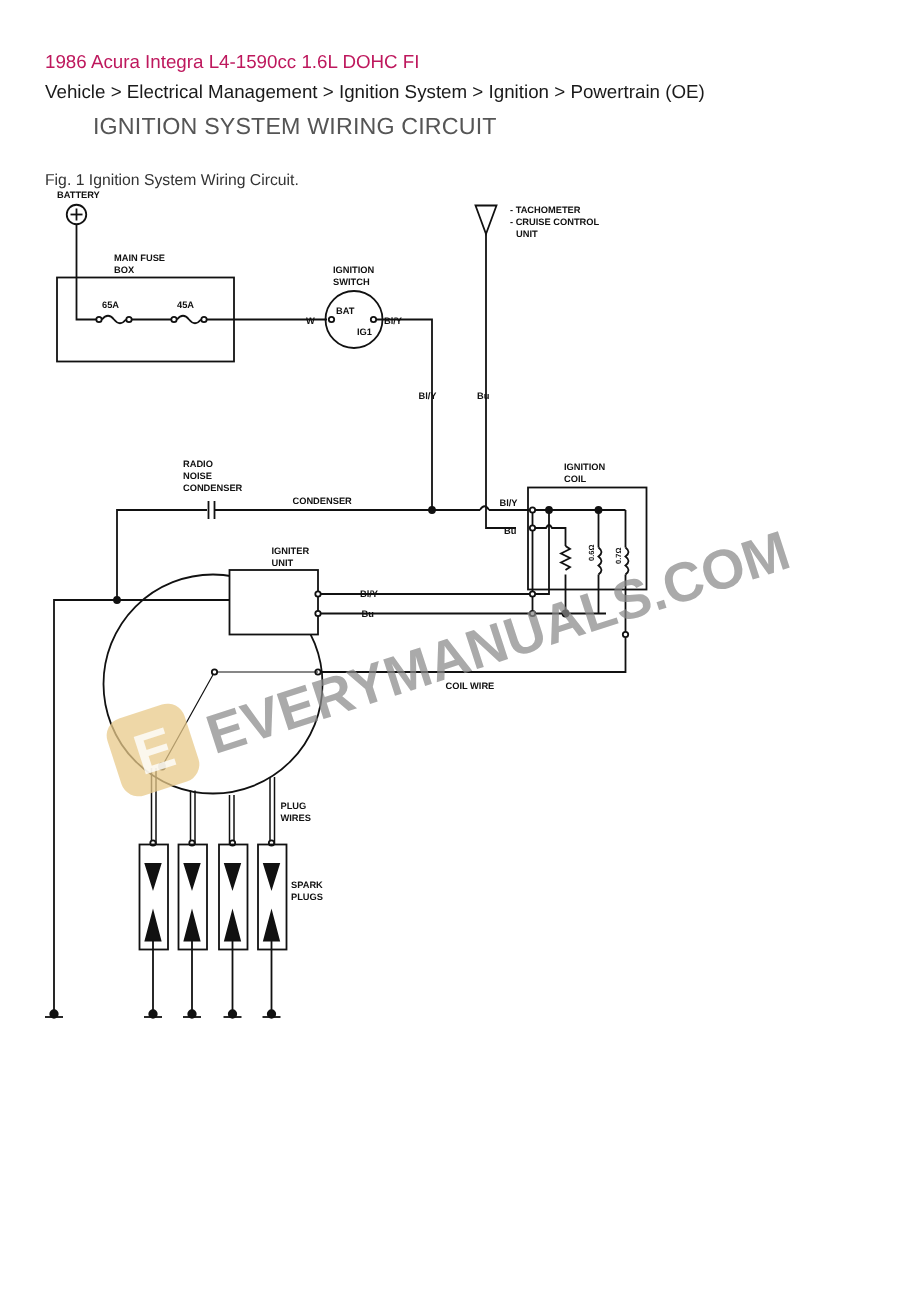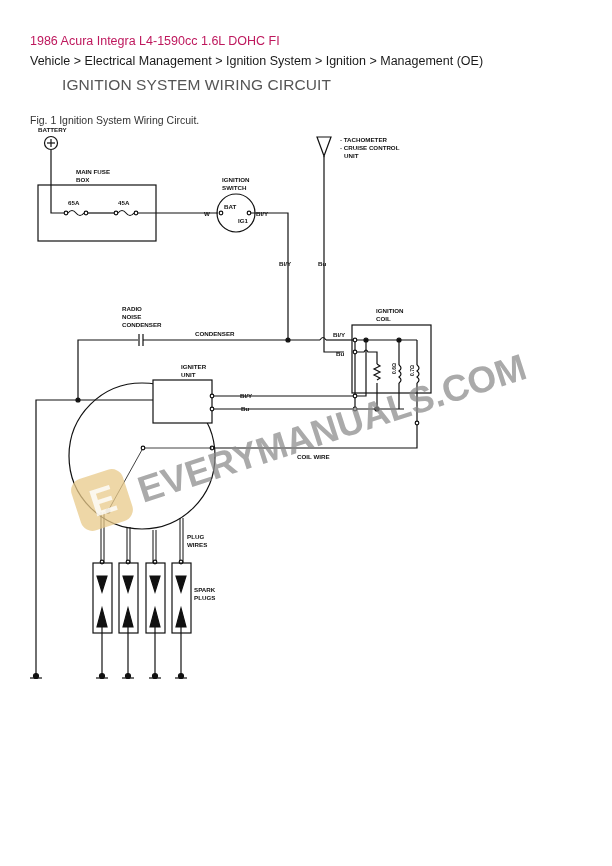--- a/index.html
+++ b/index.html
@@ -11,21 +11,21 @@
     .fig-caption { position: absolute; left: 30px; top: 114px; font-size: 10.5px; color: #333; }
     .diagram { position: absolute; left: 0; top: 0; width: 612px; height: 866px; }
     .lbl { font-family: "Liberation Sans", "DejaVu Sans", sans-serif; font-size: 6.2px; font-weight: bold; fill: #111; }
     .wm { font-family: "Liberation Sans", "DejaVu Sans", sans-serif; font-weight: bold; fill: #8a8a8a; opacity: 0.72; }
   </style>
 </head>
 <body>
 
 <div class="vehicle">1986 Acura Integra L4-1590cc 1.6L DOHC FI</div>
 <div class="breadcrumb">
-  <span>Vehicle</span><span> &gt; </span><span>Electrical Management</span><span> &gt; </span><span>Ignition System</span><span> &gt; </span><span>Ignition</span><span> &gt; </span><span>Management (OE)</span>
+  <span>Vehicle</span><span> &gt; </span><span>Electrical Management</span><span> &gt; </span><span>Ignition System</span><span> &gt; </span><span>Ignition</span><span> &gt; </span><span>Powertrain (OE)</span>
 </div>
 <div class="page-title">IGNITION SYSTEM WIRING CIRCUIT</div>
 <div class="fig-caption">Fig. 1 Ignition System Wiring Circuit.</div>
 
 <svg class="diagram" viewBox="0 0 612 866" xmlns="http://www.w3.org/2000/svg">
   <g fill="none" stroke="#111" stroke-width="1.2">
 
     <g>
       <circle cx="51" cy="143" r="6.5"></circle>
       <line x1="51" y1="139" x2="51" y2="147"></line>

